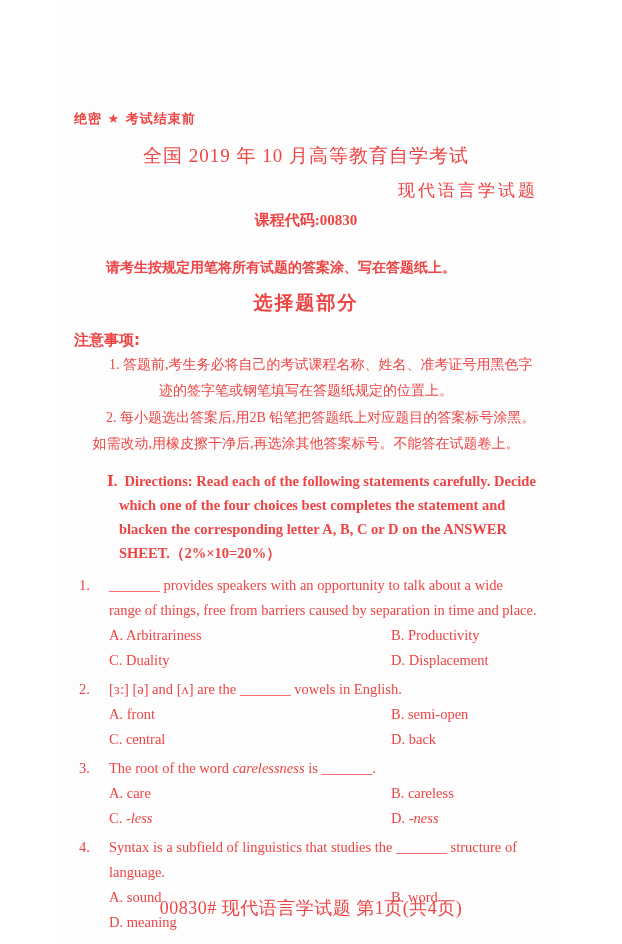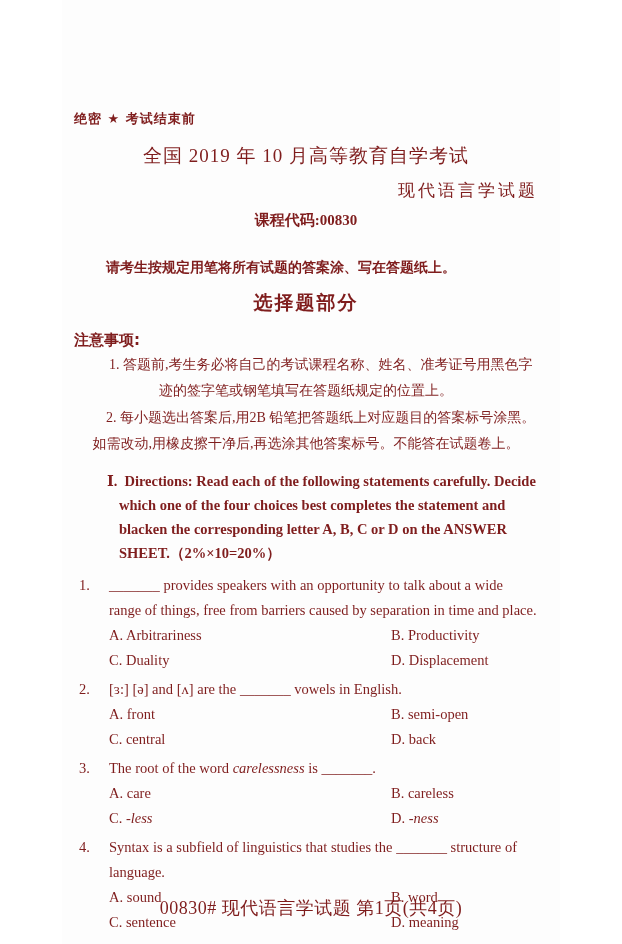--- a/index.html
+++ b/index.html
@@ -6,21 +6,21 @@
     margin: 0;
     padding: 0;
     background: #ffffff;
   }
   .page {
     position: relative;
     width: 498px;
     height: 944px;
     margin: 0 auto;
     background: #fdfdfd;
-    color: #7f1d1d;
+    color: #ef4444;
     font-family: "Liberation Serif", "DejaVu Serif", serif;
     box-sizing: border-box;
     padding: 110px 22px 0 12px;
     overflow: hidden;
   }
   .classification {
     font-family: "DejaVu Sans", "Liberation Sans", sans-serif;
     font-weight: bold;
     font-size: 13px;
     letter-spacing: 1px;
@@ -182,21 +182,20 @@
           <div class="opt"><span>D. </span><span class="it">-ness</span></div>
         </div>
   </div>
 
   <div class="question">
     <span class="q-num">4.</span>
     <span class="q-stem"><span>Syntax is a subfield of linguistics that studies the _______ structure of language.</span></span>
     <div class="q-options">
           <div class="opt"><span>A. </span><span>sound</span></div>
           <div class="opt"><span>B. </span><span>word</span></div>
-          <div class="opt"><span>C. </span><span>sentence</span></div>
           <div class="opt"><span>D. </span><span>meaning</span></div>
         </div>
   </div>
 </div>
 
   <div class="footer">00830# 现代语言学试题 第1页(共4页)</div>
 
 </div>
 
 </body></html>

